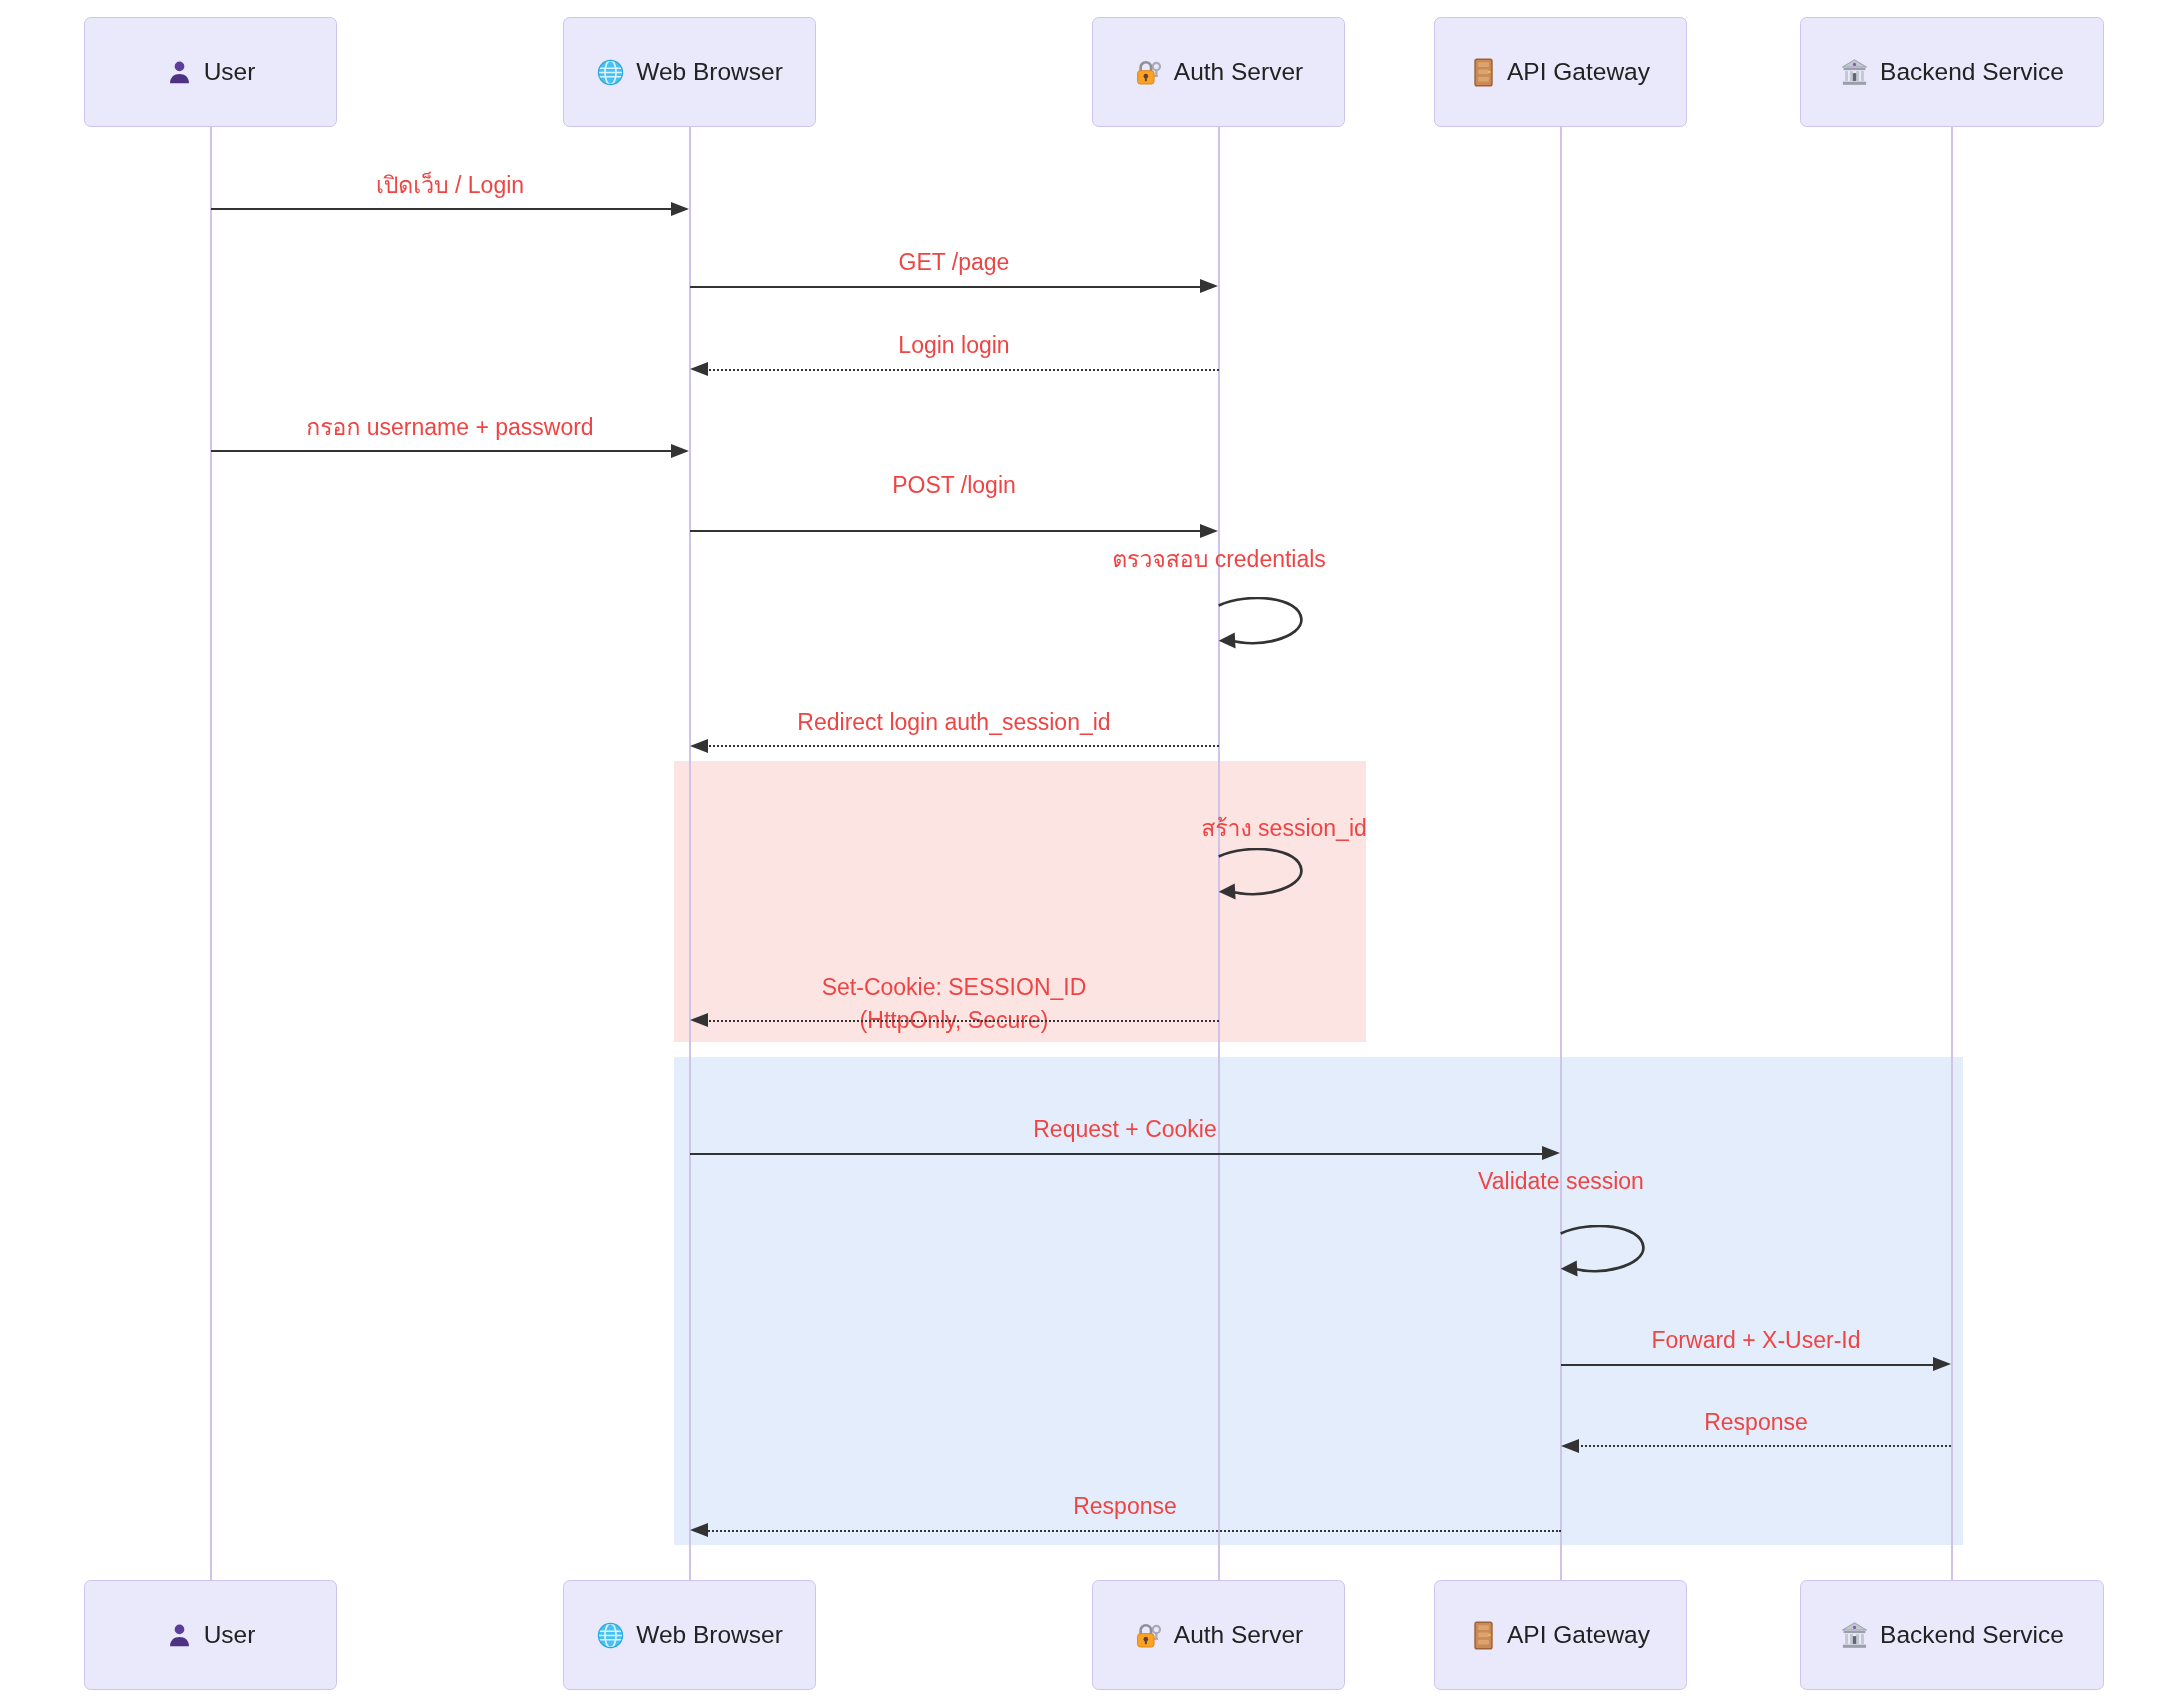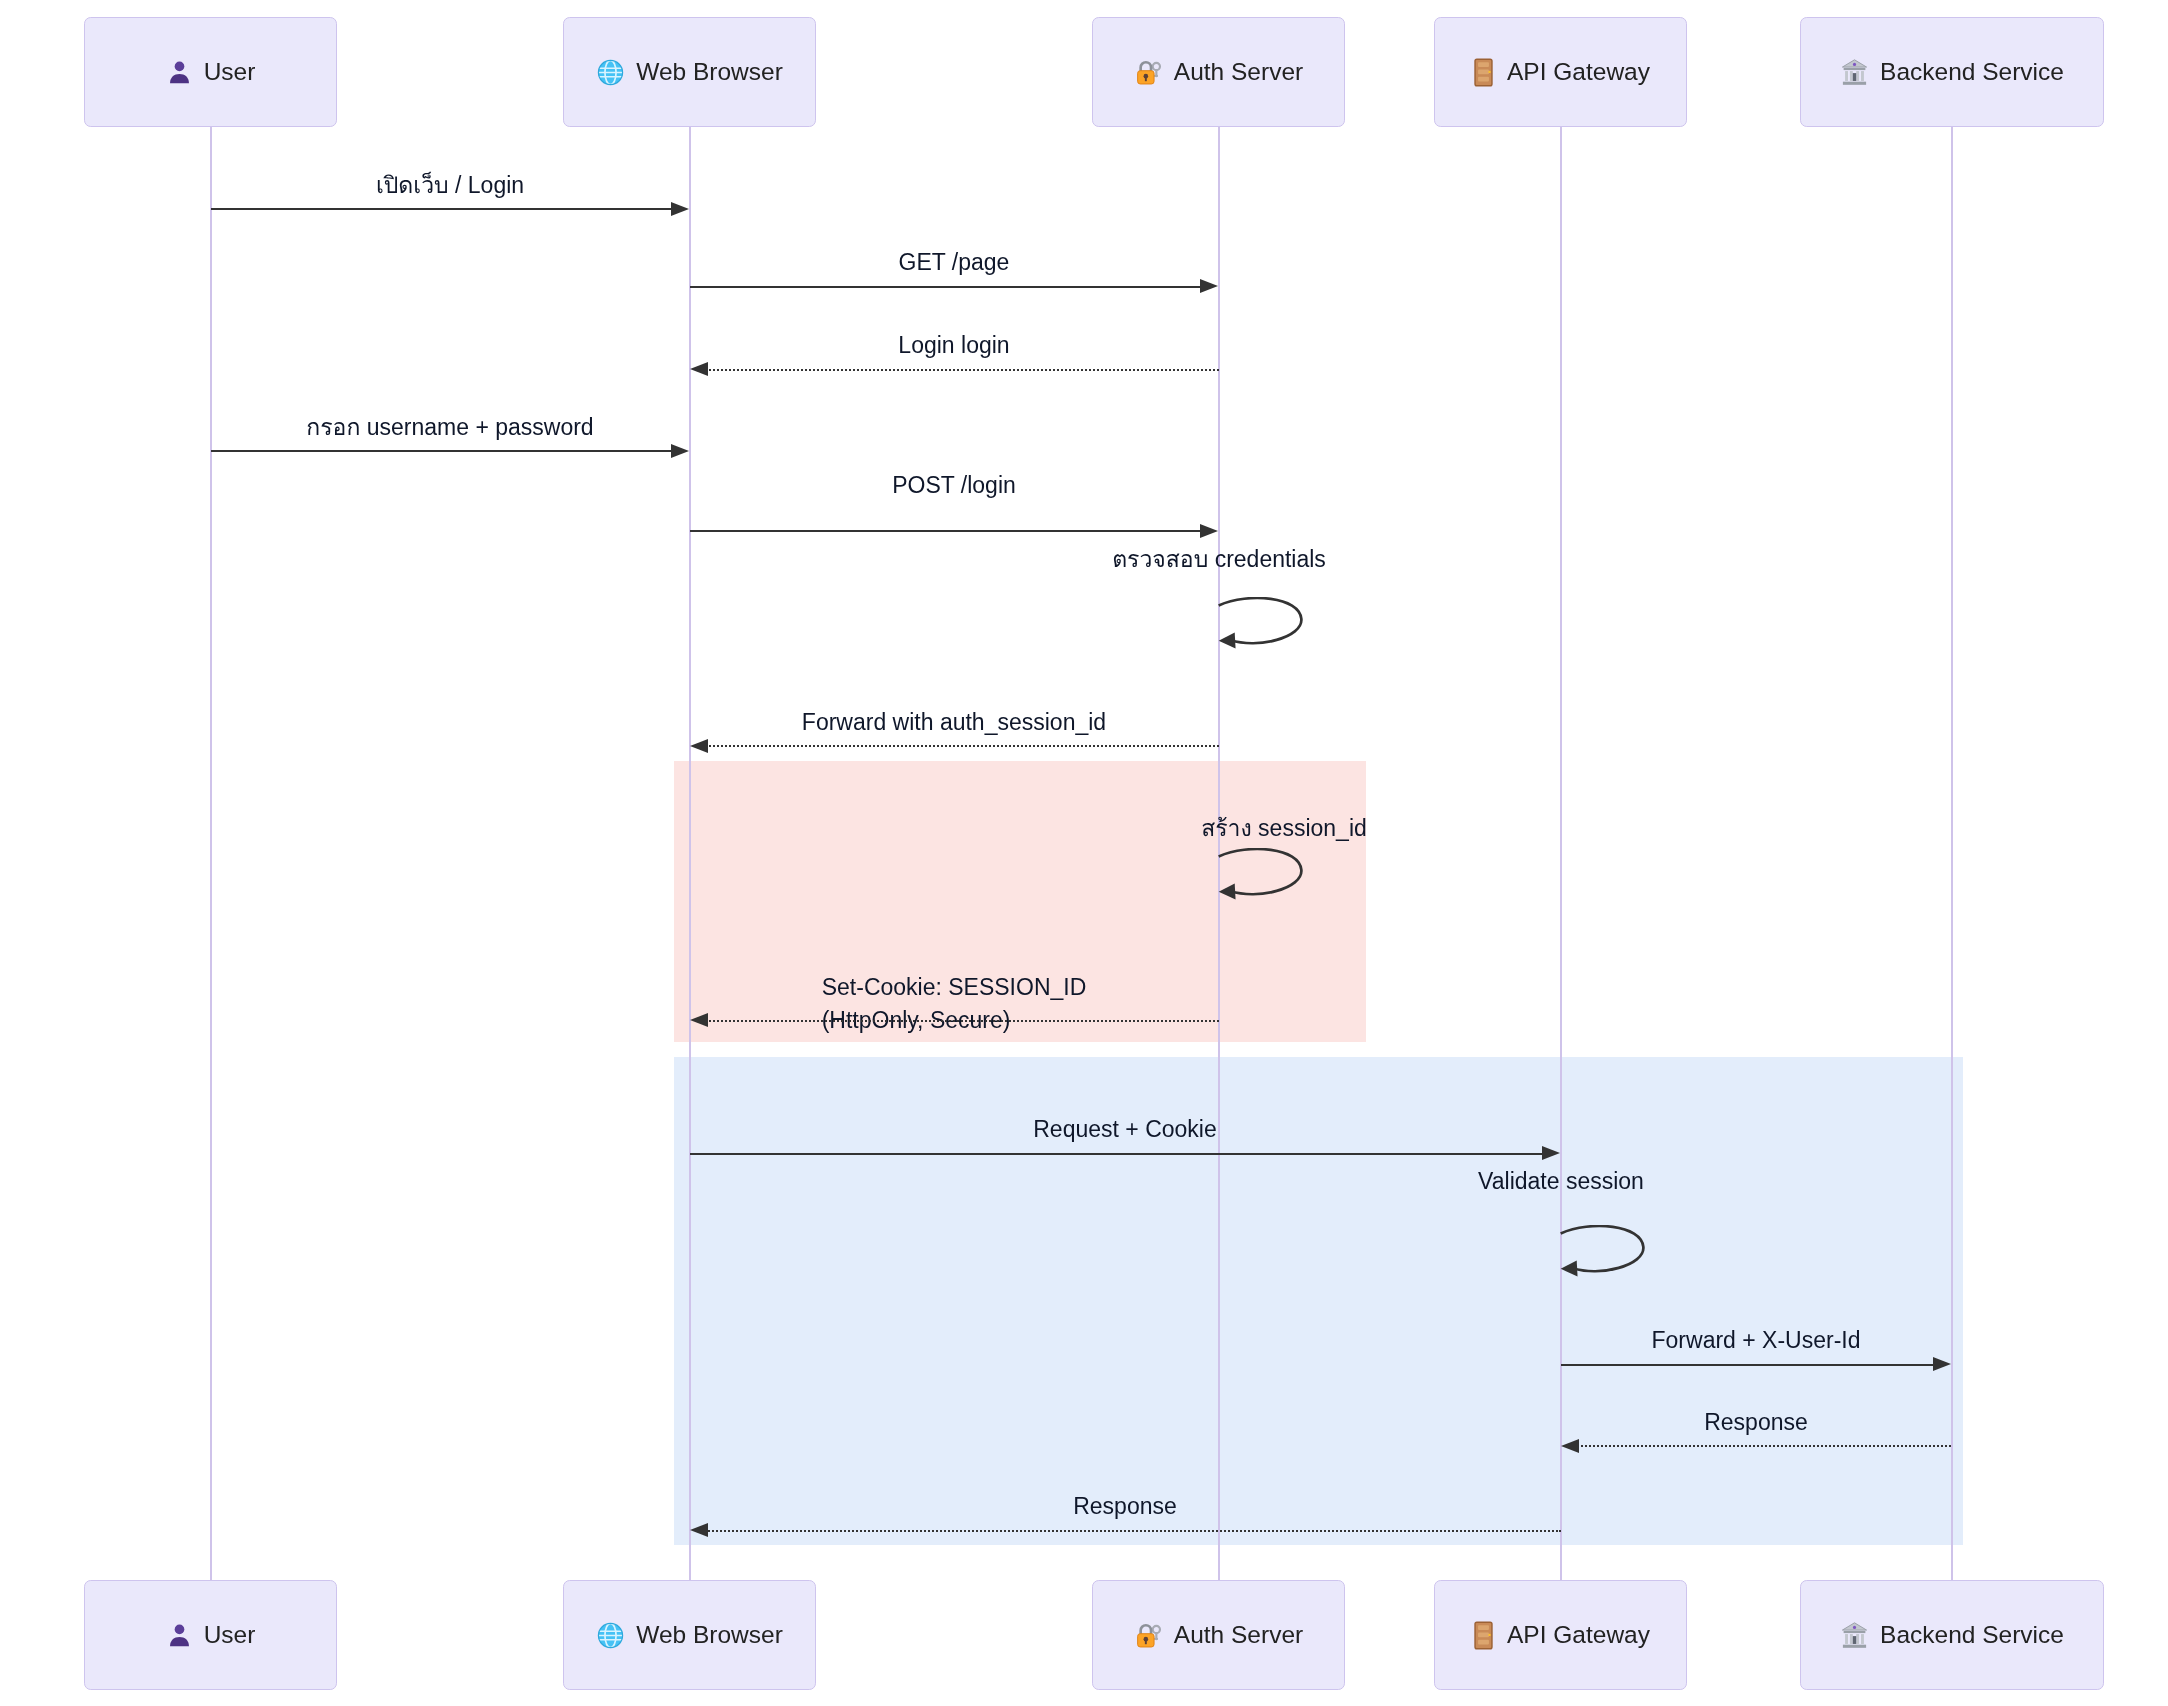--- a/index.html
+++ b/index.html
@@ -14,21 +14,21 @@
     position:absolute;z-index:4;height:110px;
     border:1.7px solid; border-radius:6.7px;
     display:flex;align-items:center;justify-content:center;gap:11px;
     font-size:24.5px;color:#222;
     box-sizing:border-box;
   }
   .actor-box .icon{display:flex;align-items:center;justify-content:center;}
 
   .msg-label{
     position:absolute;z-index:3;transform:translateX(-50%);
-    font-size:23px;color:#0f172a;text-align:left;white-space:pre-line;line-height:1.45;
+    font-size:23px;color:#ef4444;text-align:center;white-space:pre-line;line-height:1.45;
   }
   .msg-line{position:absolute;z-index:3;height:0;border-top:2.5px solid #333;}
   .msg-line.dotted{border-top-style:dotted;}
   .arrow-head{position:absolute;z-index:3;width:0;height:0;
     border-top:7.6px solid transparent;border-bottom:7.6px solid transparent;}
   .arrow-head.right{border-left:18.6px solid #333;}
   .arrow-head.left{border-right:18.6px solid #333;}
   .self-loop{position:absolute;z-index:3;}
 </style>
 </head>
@@ -64,21 +64,21 @@
   <div class="msg-label" style="left:954px;top:469px;">POST /login</div>
   <div class="msg-line" style="left:690px;top:530px;width:517px;"></div>
   <div class="arrow-head right" style="left:1200px;top:524px;"></div>
 
   <div class="msg-label" style="left:1219px;top:543px;">ตรวจสอบ credentials</div>
   <svg class="self-loop" style="left:1217px;top:597px;" width="97" height="54" viewBox="0 0 115 64">
     <path d="M2,10 C38,-6 98,0 100,26 C102,48 48,62 16,51" fill="none" stroke="#333" stroke-width="3.2"></path>
     <polygon points="21,42 2,52 22,61" fill="#333"></polygon>
   </svg>
 
-  <div class="msg-label" style="left:954px;top:706px;">Forward with auth_session_id</div>
+  <div class="msg-label" style="left:954px;top:706px;">Redirect login auth_session_id</div>
   <div class="msg-line dotted" style="left:705px;top:745px;width:514px;"></div>
   <div class="arrow-head left" style="left:690px;top:739px;"></div>
 
   <div class="msg-label" style="left:1284px;top:812px;">สร้าง session_id</div>
   <svg class="self-loop" style="left:1217px;top:848px;" width="97" height="54" viewBox="0 0 115 64">
     <path d="M2,10 C38,-6 98,0 100,26 C102,48 48,62 16,51" fill="none" stroke="#333" stroke-width="3.2"></path>
     <polygon points="21,42 2,52 22,61" fill="#333"></polygon>
   </svg>
 
   <div class="msg-label" style="left:954px;top:943px;margin-top:28px;">Set-Cookie: SESSION_ID

